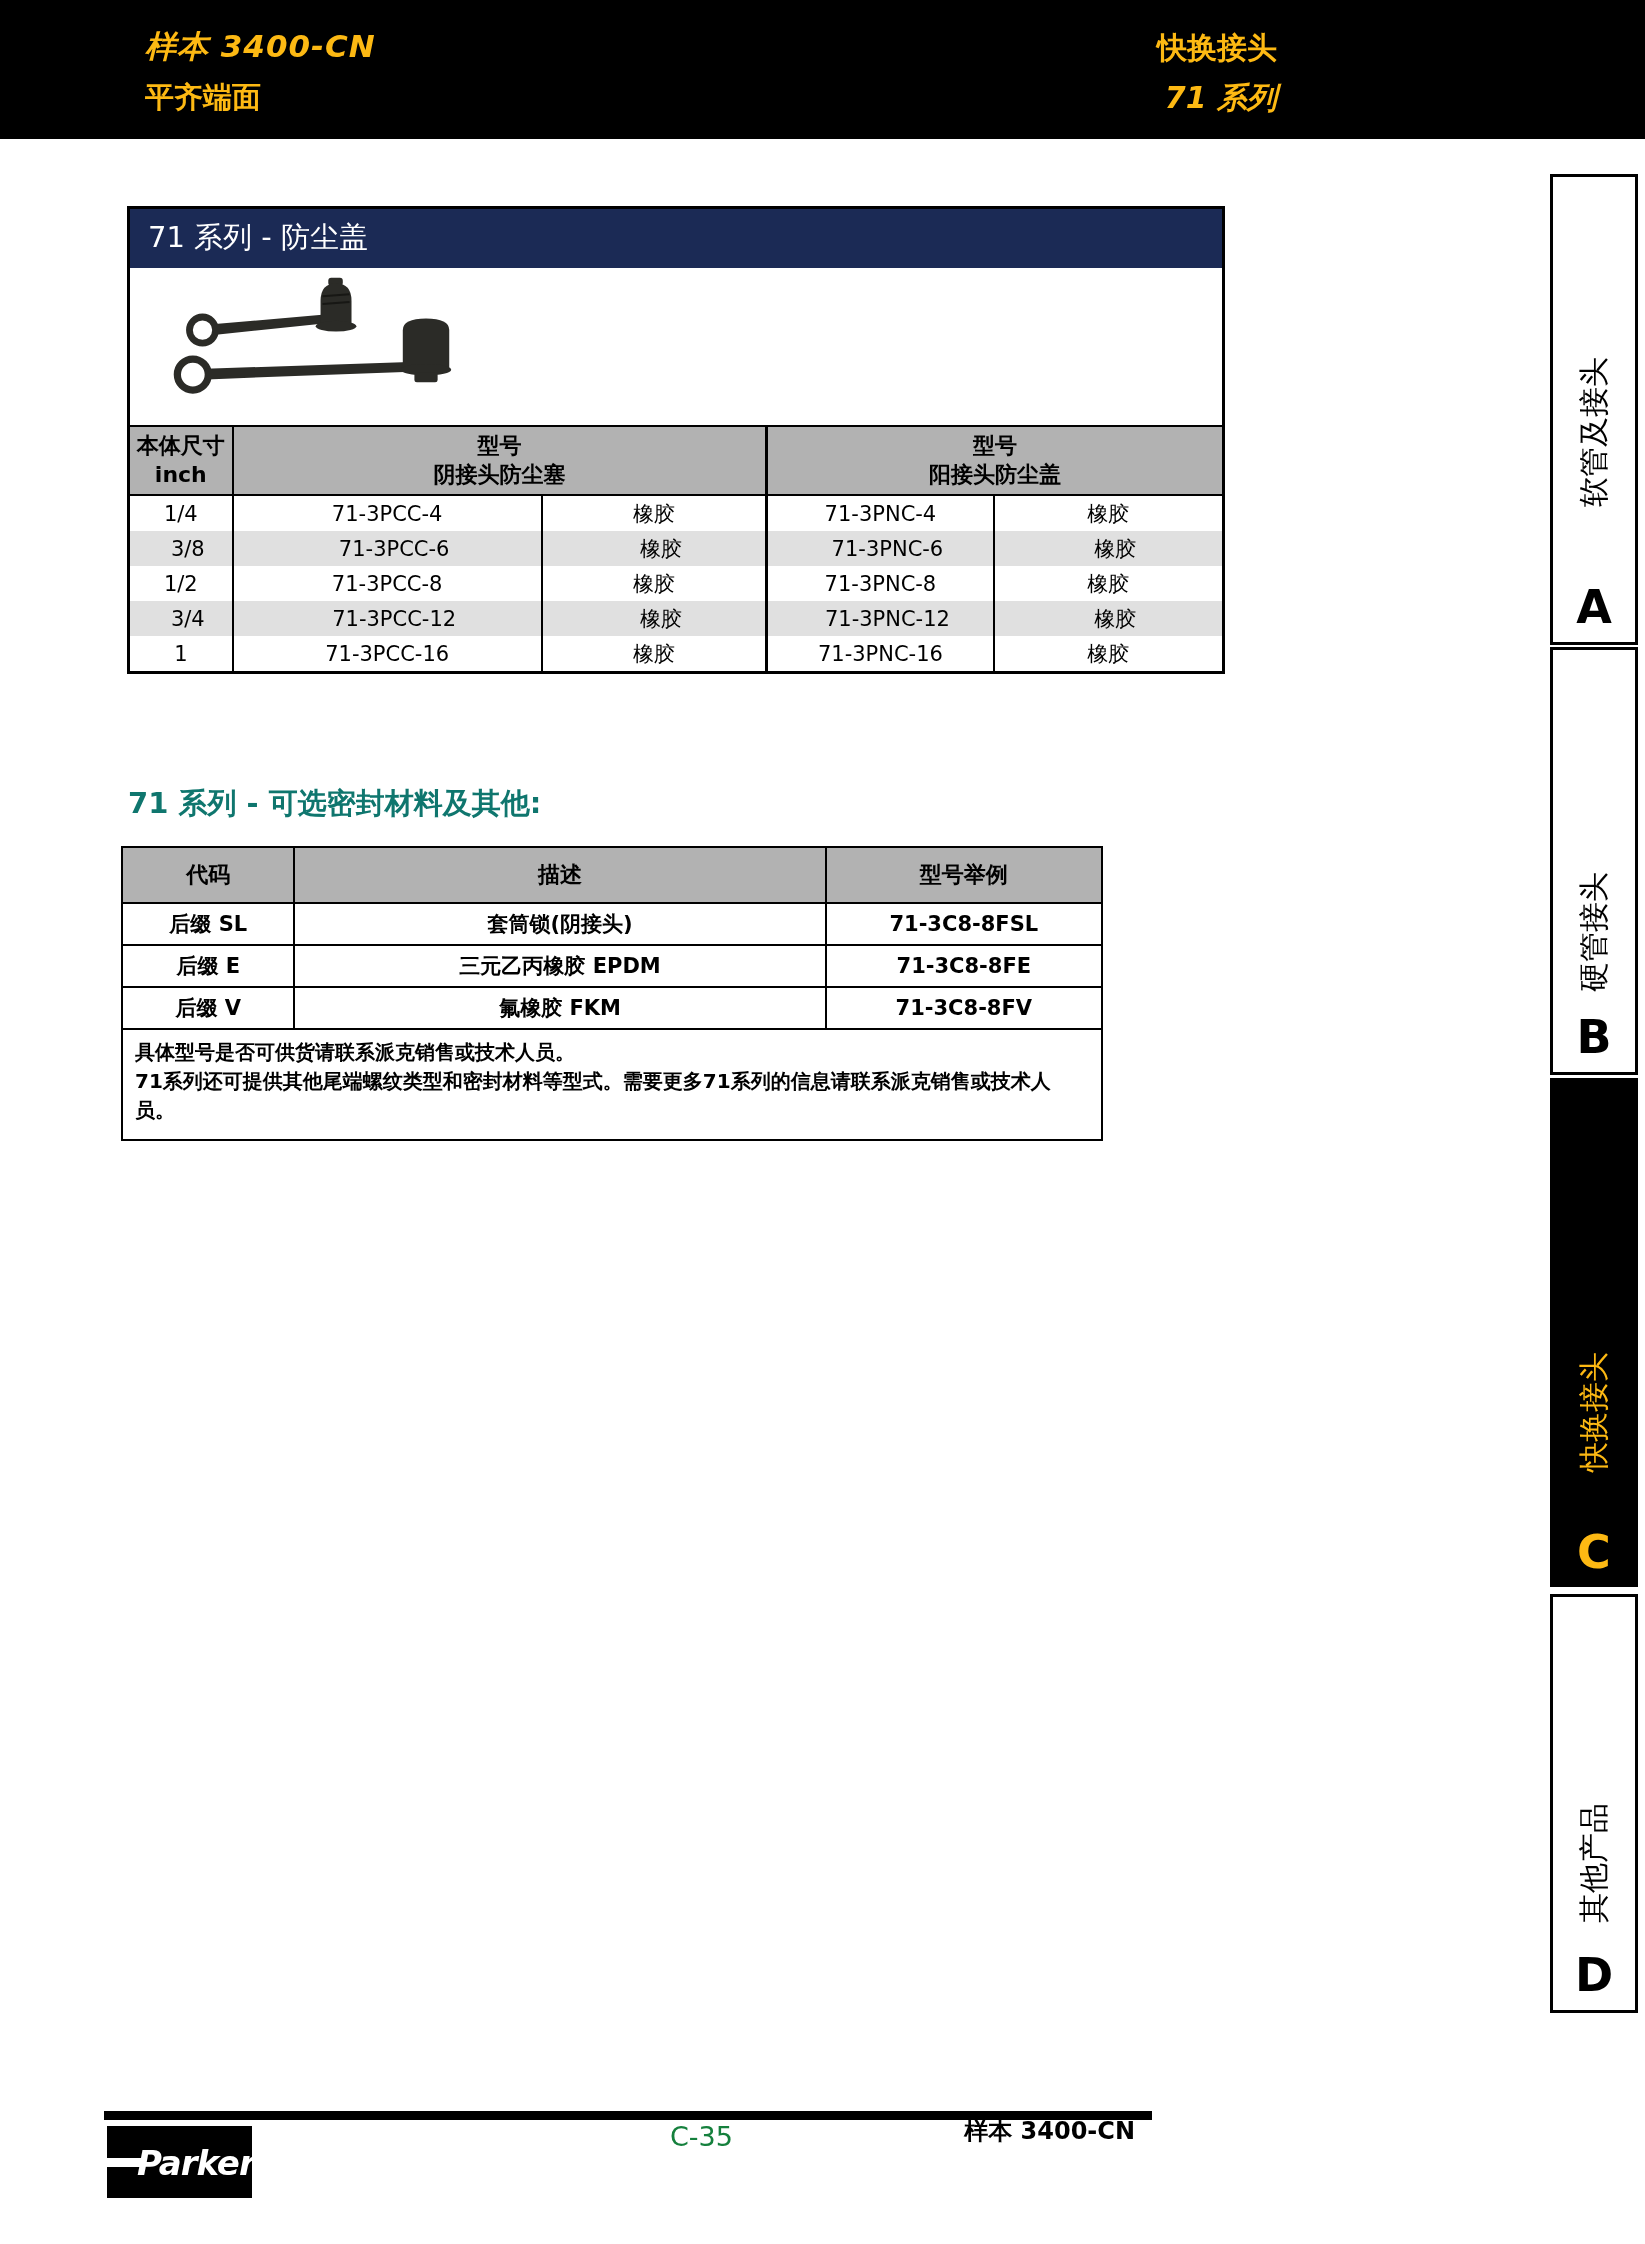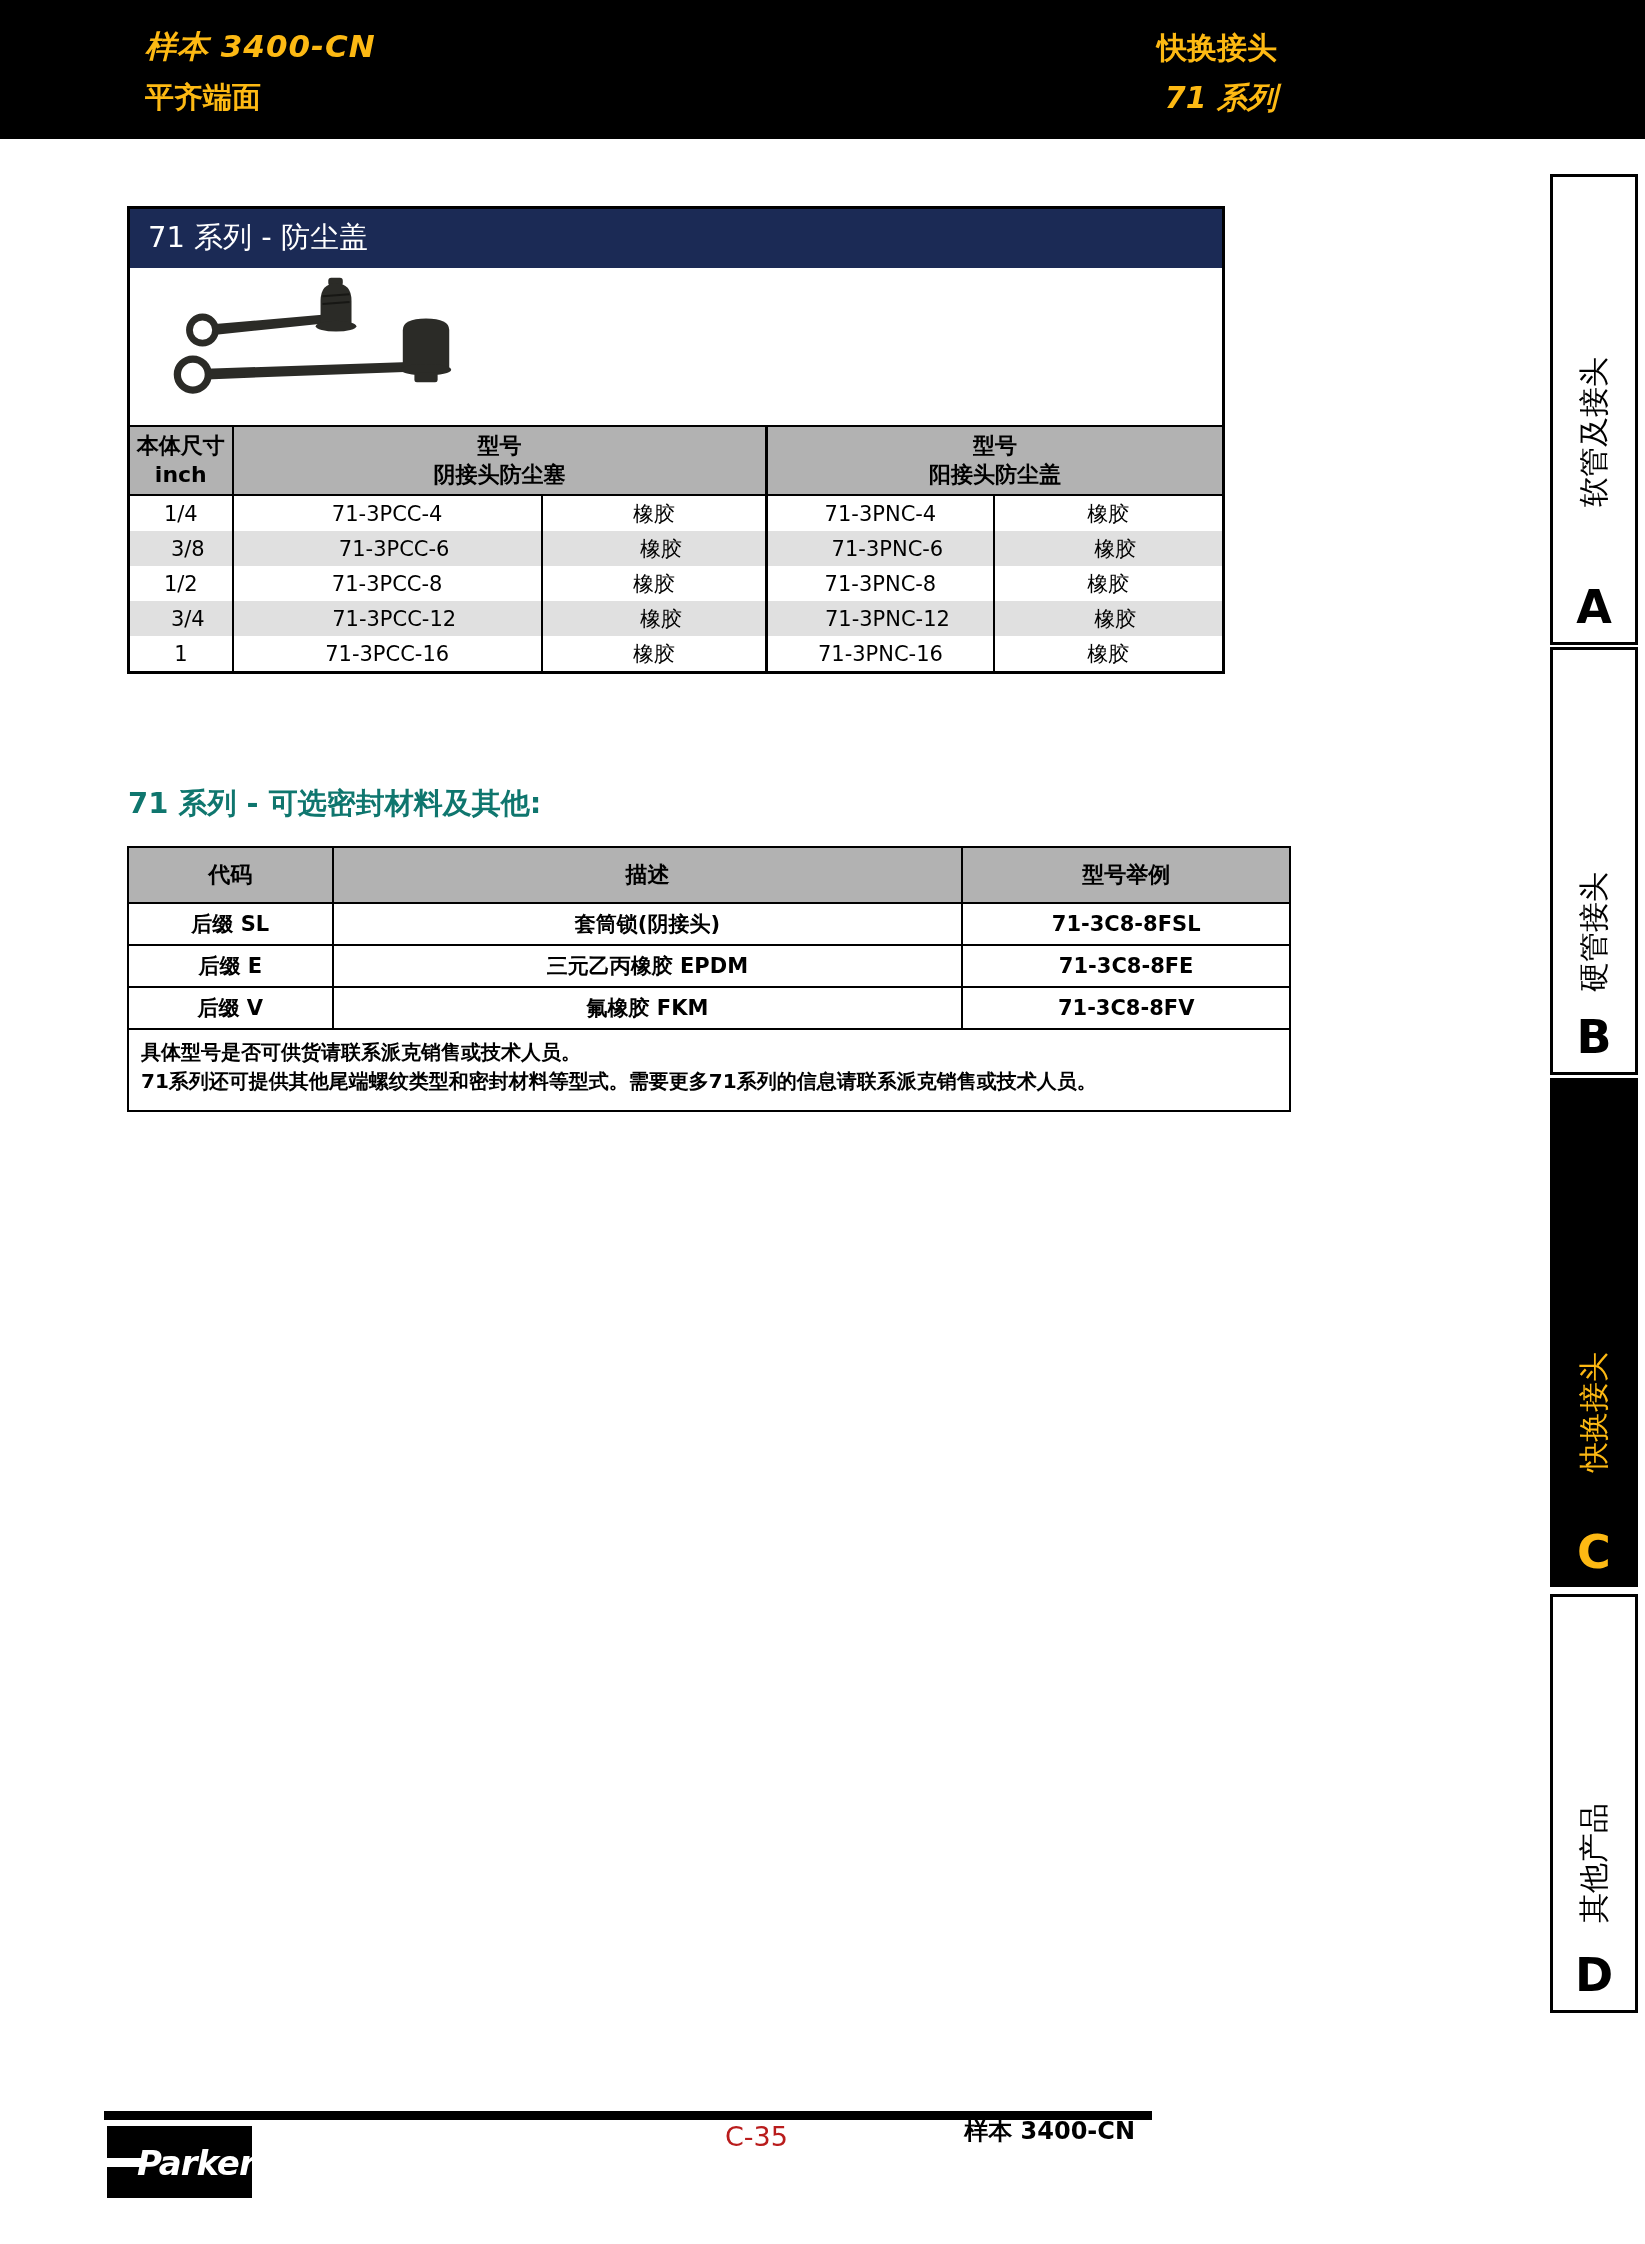--- a/index.html
+++ b/index.html
@@ -23,21 +23,21 @@
   table.grid { width:100%; border-collapse:collapse; table-layout:fixed; }
   table.grid th { background:#b2b2b2; font-size:22px; font-weight:bold; text-align:center;
                   padding:5px 2px; line-height:1.3; border-top:2px solid #000; border-bottom:2px solid #000; }
   table.grid td { font-size:21px; text-align:center; height:35px; padding:0 2px; }
   table.grid th + th, table.grid td + td { border-left:2px solid #000; }
   table.grid .gdiv { border-left:3px solid #000 !important; }
   tr.alt td { background:#e0e0e0;padding-left:16px; }
 
   
   .sec2-title { position:absolute; left:128px; top:784px; font-size:29px; font-weight:bold; color:#0f766e; }
-  .t2 { position:absolute; left:127px; top:846px; width:1164px; border-collapse:collapse; table-layout:fixed; }
+  .t2 { position:absolute; left:121px; top:846px; width:982px; border-collapse:collapse; table-layout:fixed; }
   .t2 th { background:#b2b2b2; border:2px solid #000; font-size:22px; font-weight:bold; text-align:center; padding:12px 4px; }
   .t2 td { border:2px solid #000; font-size:21px; text-align:center; height:36px; padding:2px 6px;font-weight:bold; }
   .t2 td.note { text-align:left; font-size:20px; line-height:1.45; padding:8px 12px 14px 12px; height:auto;margin-left:48px; }
 
   
   .sbox { position:absolute; left:1550px; width:88px; box-sizing:border-box; background:#ffffff; border:3px solid #000; }
   .sbox.dark { background:#000000; border:none; }
   .sbox-a { top:174px; height:471px; }
   .sbox-b { top:647px; height:428px; }
   .sbox-c { top:1078px; height:509px; }
@@ -52,21 +52,21 @@
   .s-letter { position:absolute; bottom:8px; left:0; width:100%; text-align:center;
               font-size:46px; font-weight:bold; color:#000; }
   .sbox.dark .s-letter { color:#FDB913; }
 
   
   .footer-rule { position:absolute; left:104px; top:2111px; width:1048px; height:9px; background:#000; }
   .parker-logo { position:absolute; left:107px; top:2126px; width:145px; height:72px; background:#000; }
   .parker-logo .dash { position:absolute; left:0; top:32px; width:34px; height:9px; background:#fff; }
   .parker-logo .word { position:absolute; left:30px; top:17px; color:#fff; font-size:34px;
                        font-weight:bold; font-style:italic; letter-spacing:-1px; }
-  .page-num { position:absolute; left:687px; top:2121px; width:139px; text-align:center; font-size:27px; color:#b91c1c; }
+  .page-num { position:absolute; left:670px; top:2121px; width:139px; font-size:27px; color:#15803d; }
   .footer-cat { position:absolute; right:511px; top:2115px; font-size:24px; font-weight:bold; color:#000; }
 </style>
 </head>
 <body>
 
 <div id="page">
 
   <div class="topbar">
     <div class="topbar-left">
       <div class="l1">样本 3400-CN</div>

